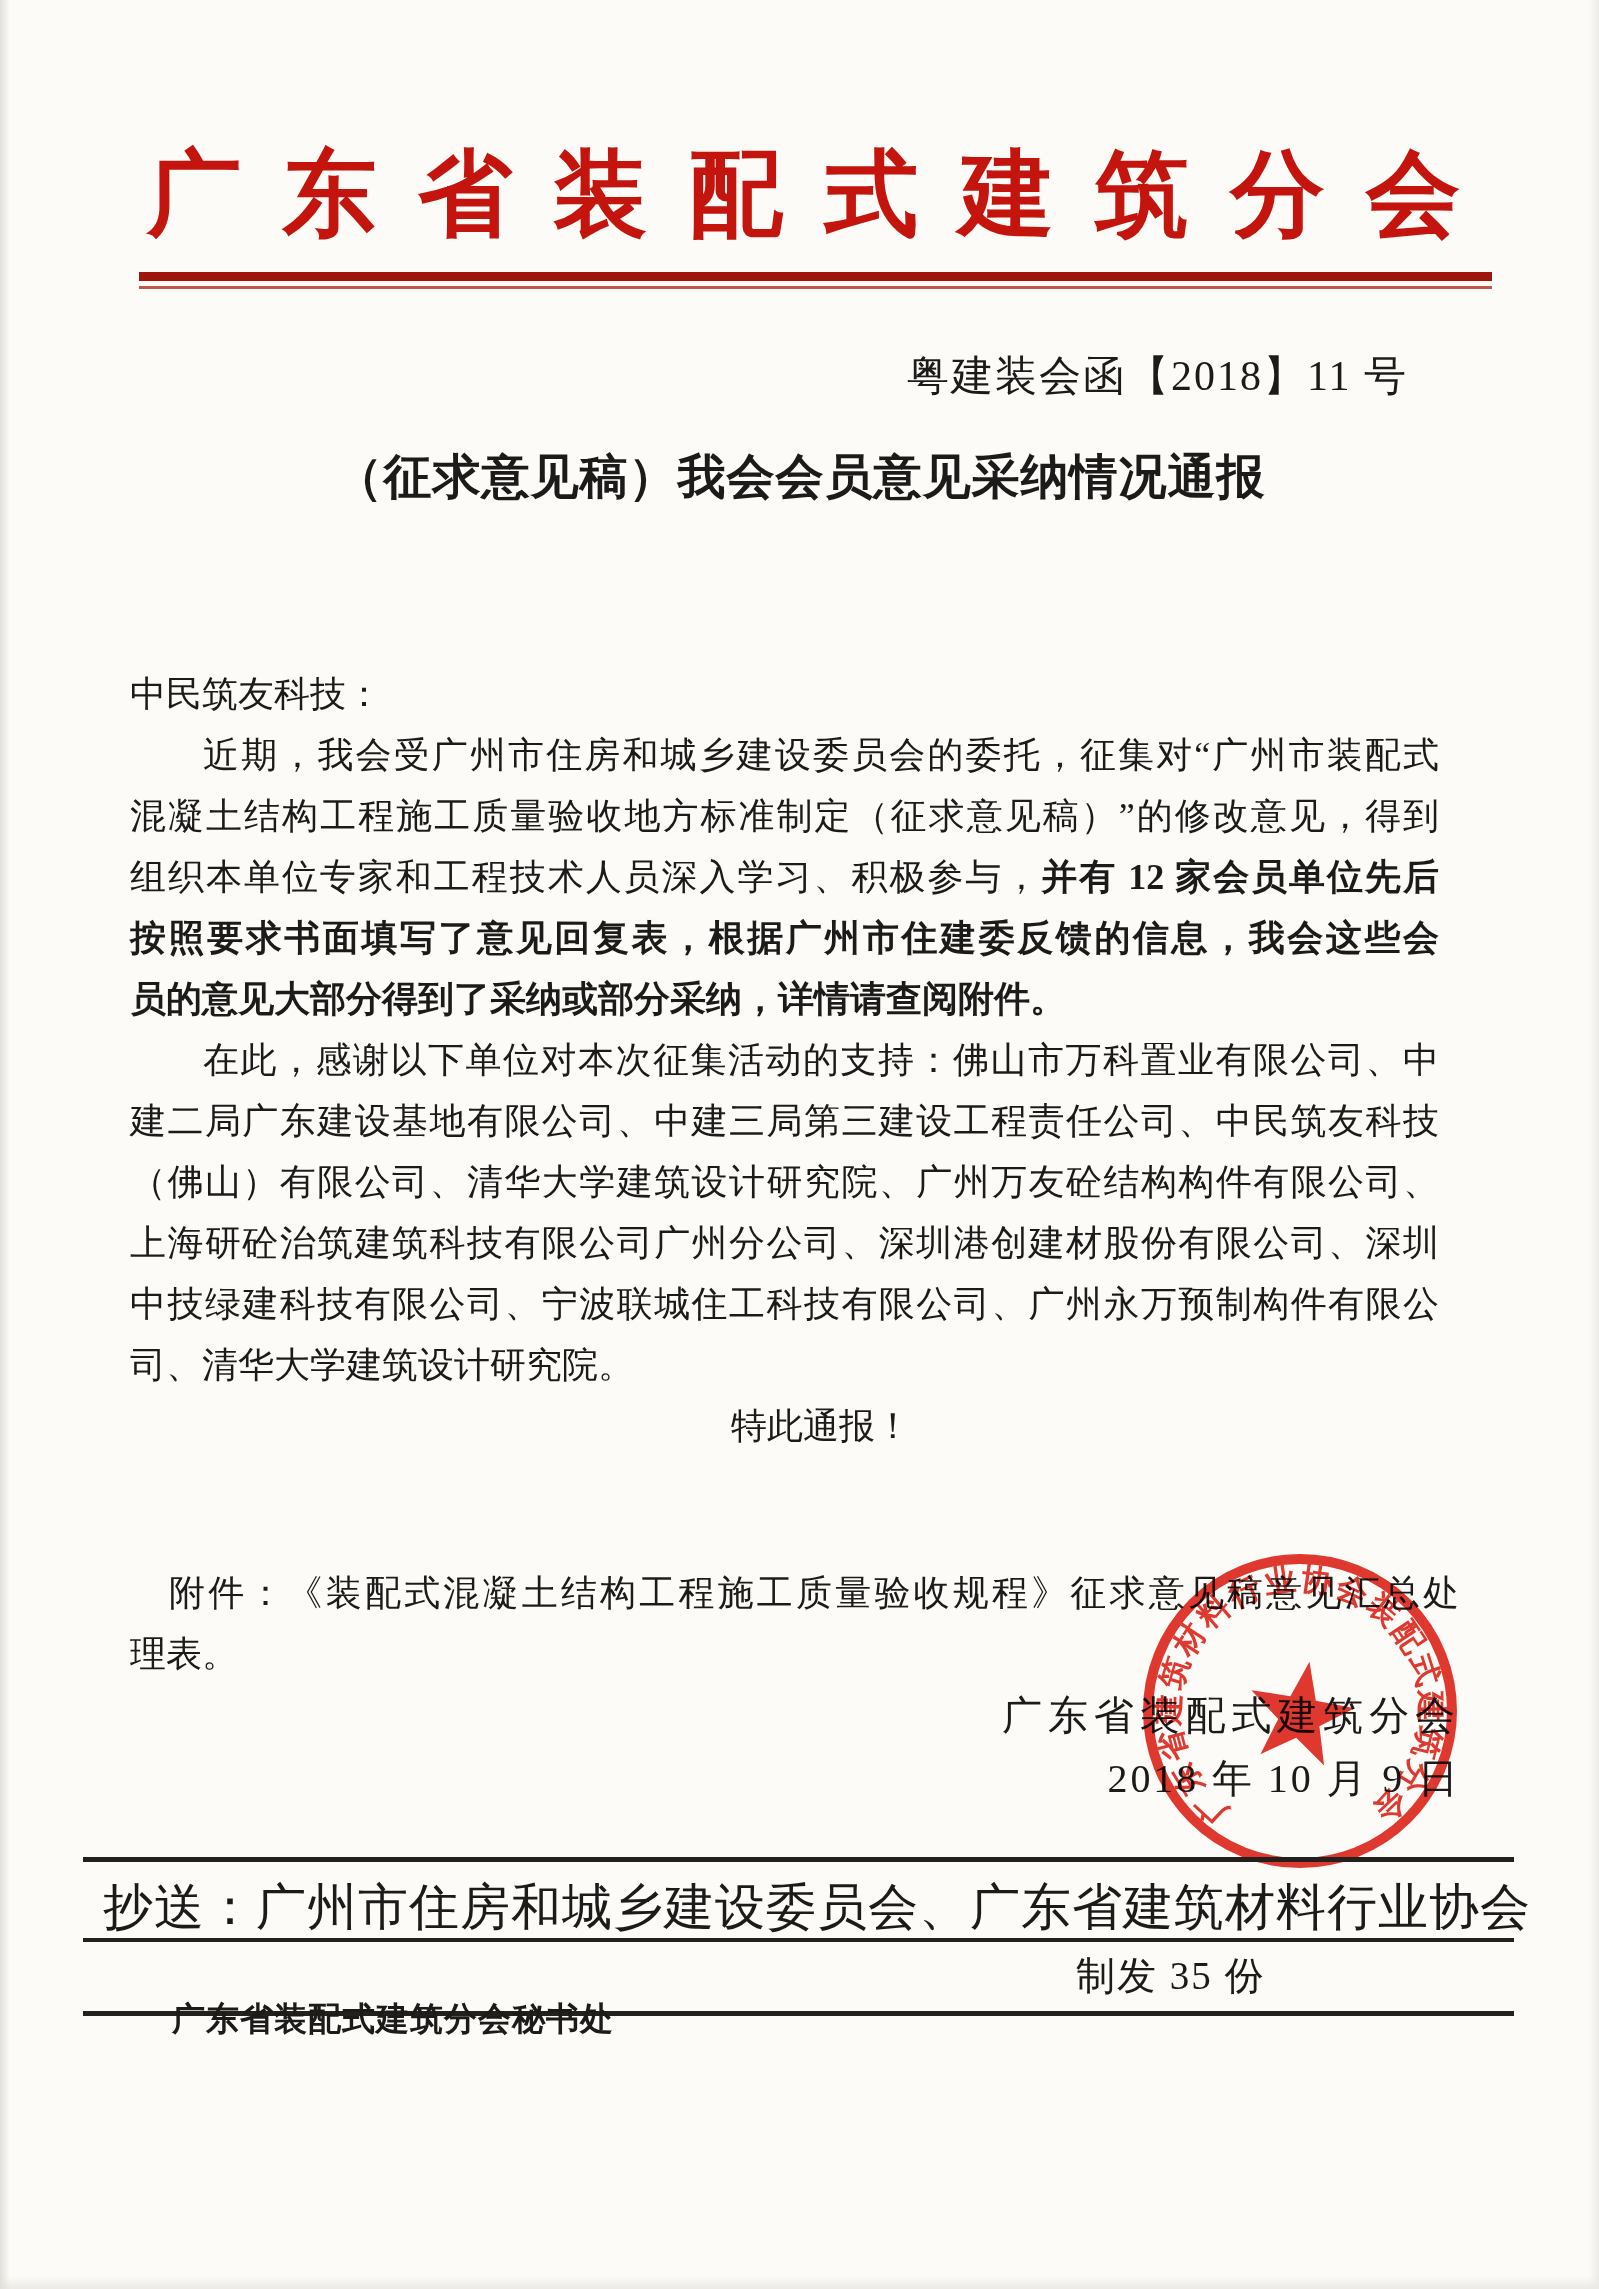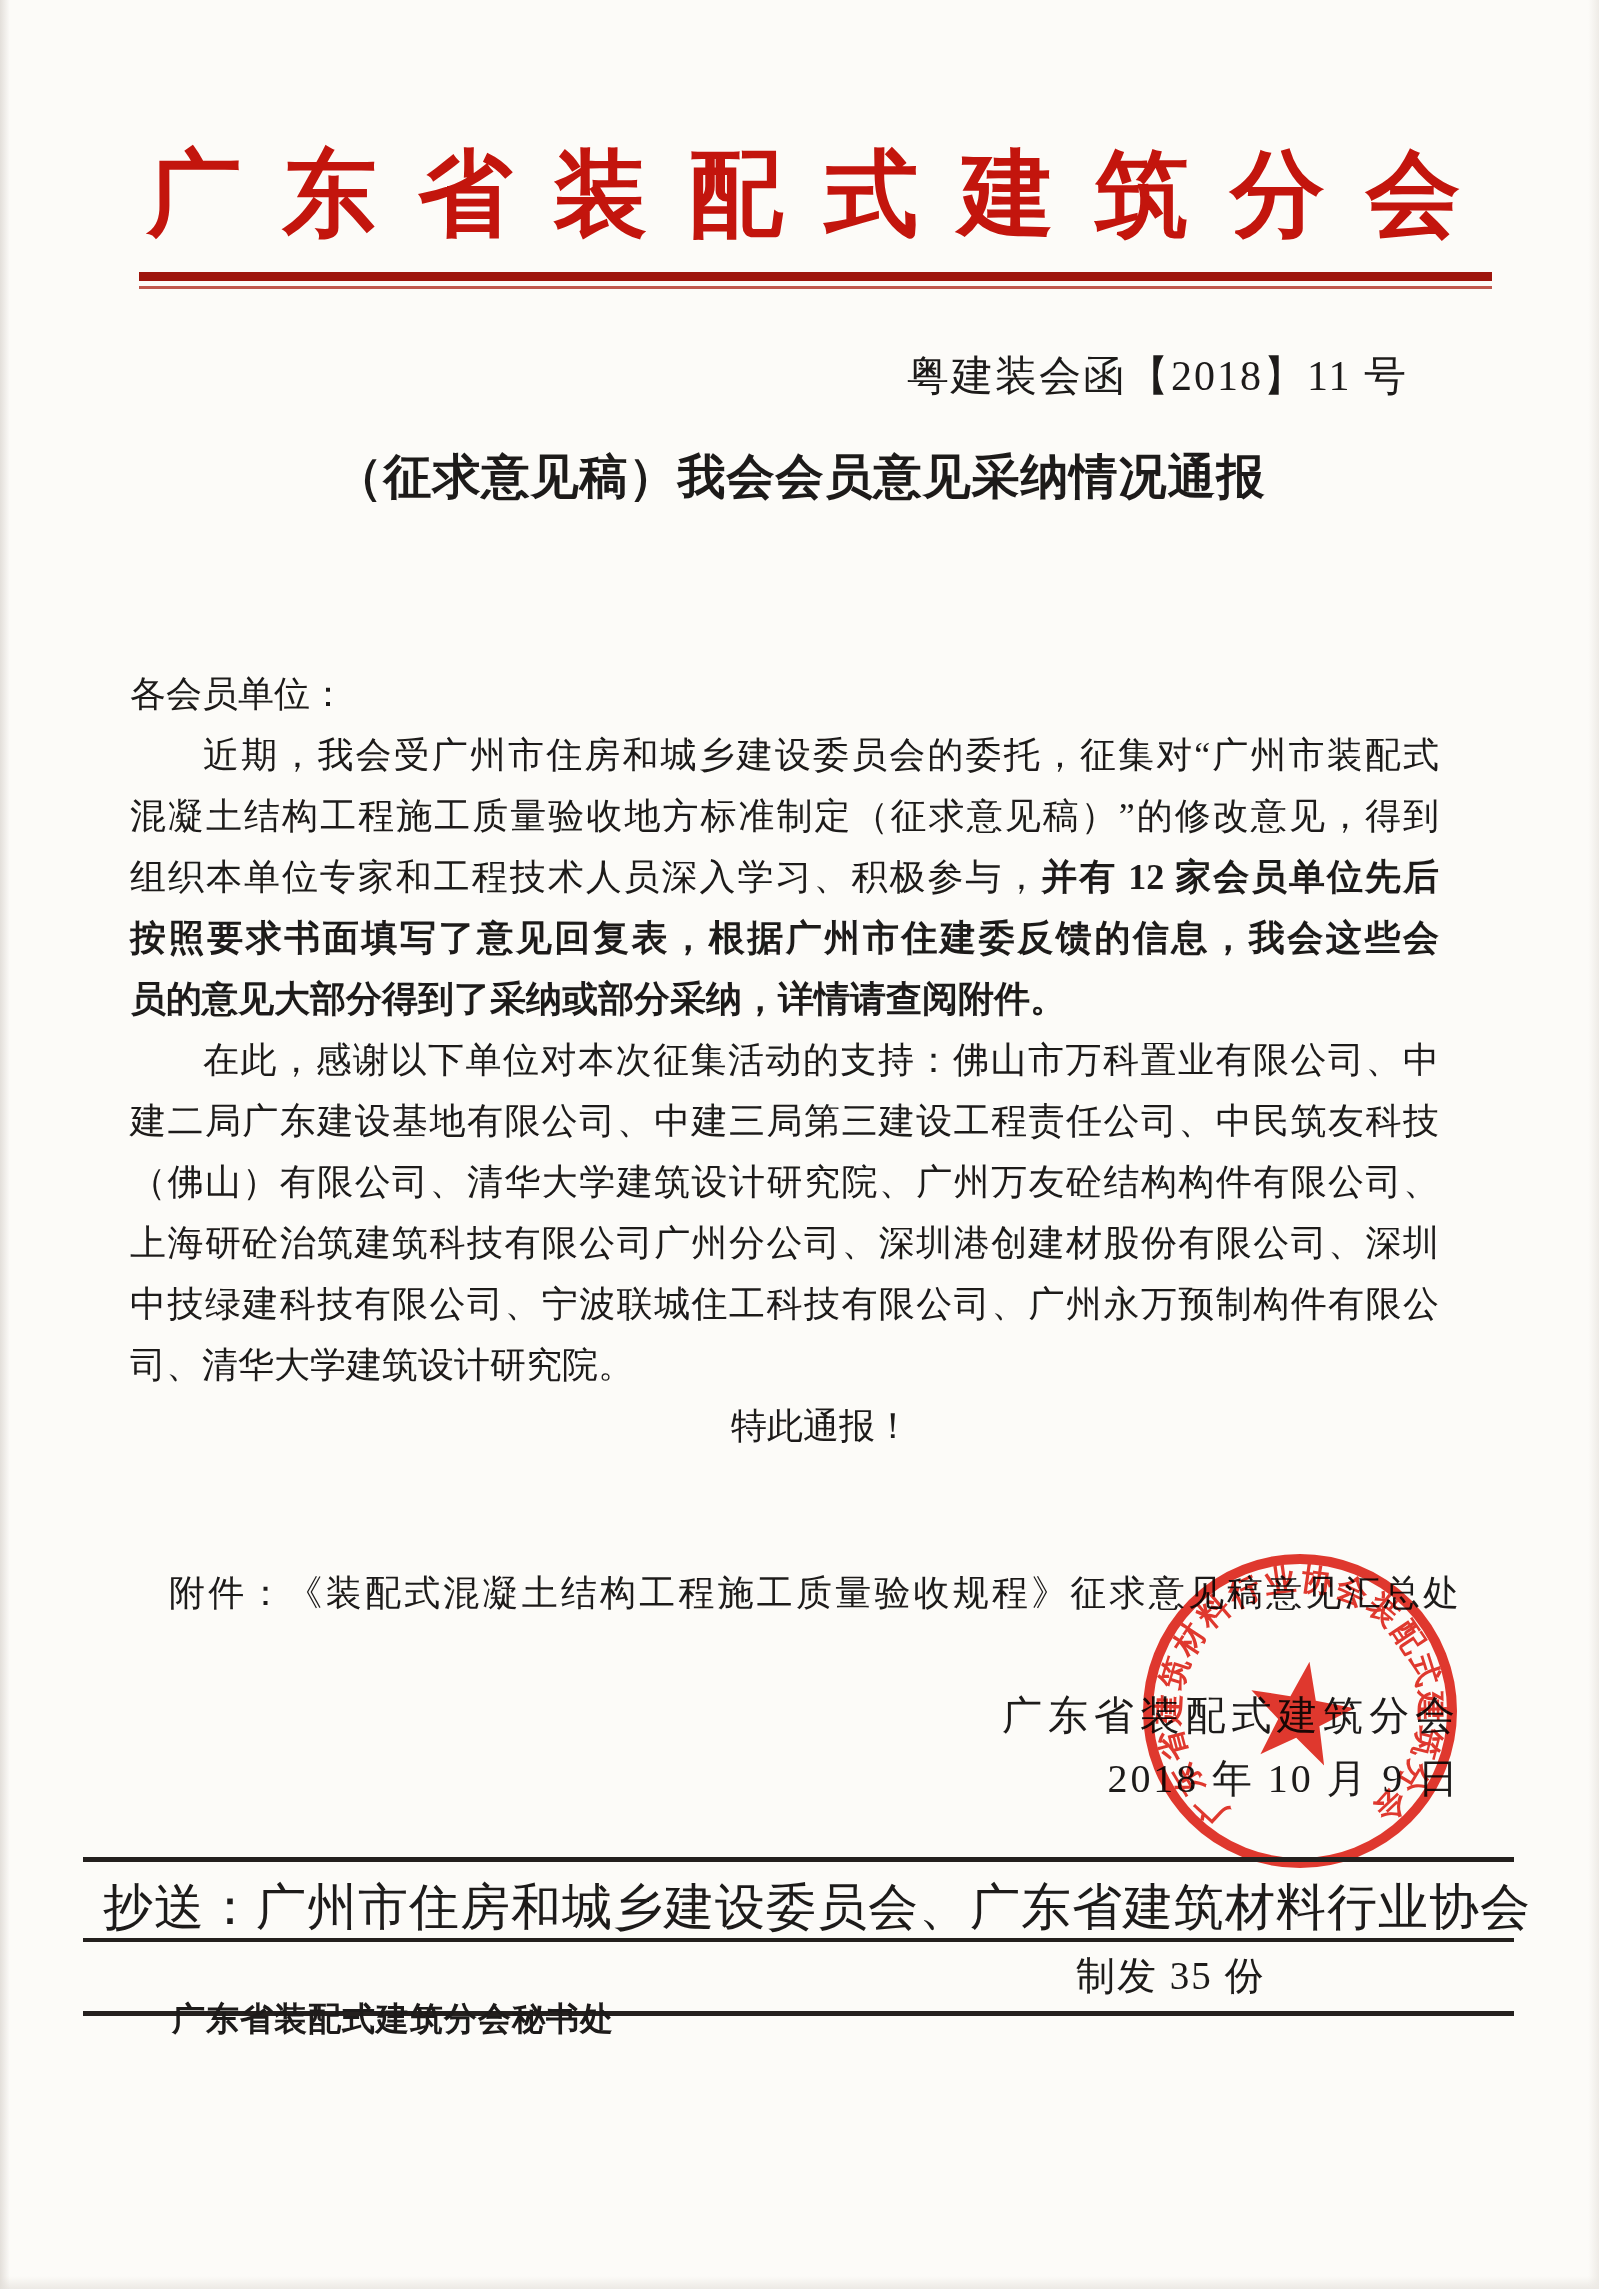--- a/index.html
+++ b/index.html
@@ -73,37 +73,38 @@
     <div class="r2" style="background: rgb(192, 88, 77);"></div>
   </div>
 
   <div class="docno">粤建装会函【2018】11 号</div>
 
   <div class="title">
     <div class="t2">（征求意见稿）我会会员意见采纳情况通报</div>
   </div>
 
   <div class="body-block">
-      <div class="bline"><span>各会员单位：</span></div>
+      <div class="bline"><span>中民筑友科技：</span></div>
       <div class="bline j ind"><span>近期，我会受广州市住房和城乡建设委员会的委托，征集对“广州市装配式</span></div>
       <div class="bline j"><span>混凝土结构工程施工质量验收地方标准制定（征求意见稿）”的修改意见，得到</span></div>
       <div class="bline j"><span>组织本单位专家和工程技术人员深入学习、积极参与，</span><span class="b">并有 12 家会员单位先后</span></div>
       <div class="bline j"><span class="b">按照要求书面填写了意见回复表，根据广州市住建委反馈的信息，我会这些会</span></div>
       <div class="bline"><span class="b">员的意见大部分得到了采纳或部分采纳，详情请查阅附件。</span></div>
       <div class="bline j ind"><span>在此，感谢以下单位对本次征集活动的支持：佛山市万科置业有限公司、中</span></div>
       <div class="bline j"><span>建二局广东建设基地有限公司、中建三局第三建设工程责任公司、中民筑友科技</span></div>
       <div class="bline j"><span>（佛山）有限公司、清华大学建筑设计研究院、广州万友砼结构构件有限公司、</span></div>
       <div class="bline j"><span>上海研砼治筑建筑科技有限公司广州分公司、深圳港创建材股份有限公司、深圳</span></div>
       <div class="bline j"><span>中技绿建科技有限公司、宁波联城住工科技有限公司、广州永万预制构件有限公</span></div>
       <div class="bline"><span>司、清华大学建筑设计研究院。</span></div>
       <div class="bline ind"><span>特此通报！</span></div>
     </div>
 
   <div class="attach-block">
       <div class="bline j ind1"><span>附件：《装配式混凝土结构工程施工质量验收规程》征求意见稿意见汇总处</span></div>
+      <div class="bline"><span>理表。</span></div>
     </div>
 
   <div class="sig">
     <div class="org">广东省装配式建筑分会</div>
     <div class="date">2018 年 10 月 9 日</div>
   </div>
 
   <svg class="seal" viewBox="0 0 320 320">
     <defs>
       <path id="ringPath" d="M 90.6 259.1 A 121 121 0 1 1 229.4 259.1" fill="none"></path>

